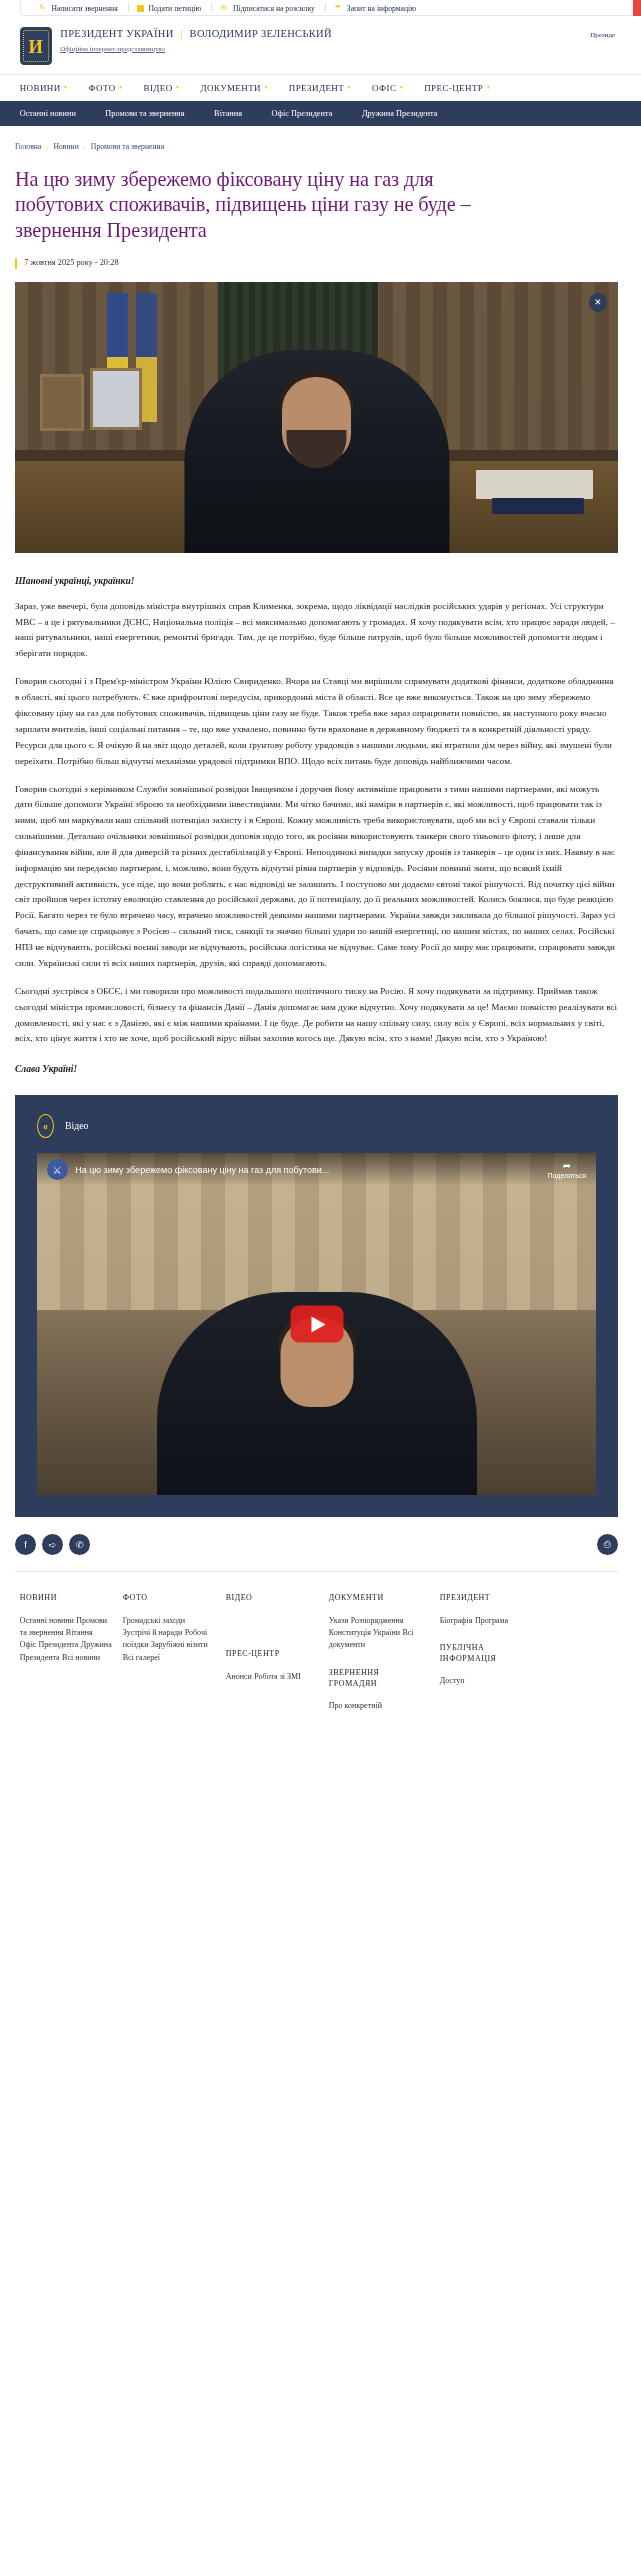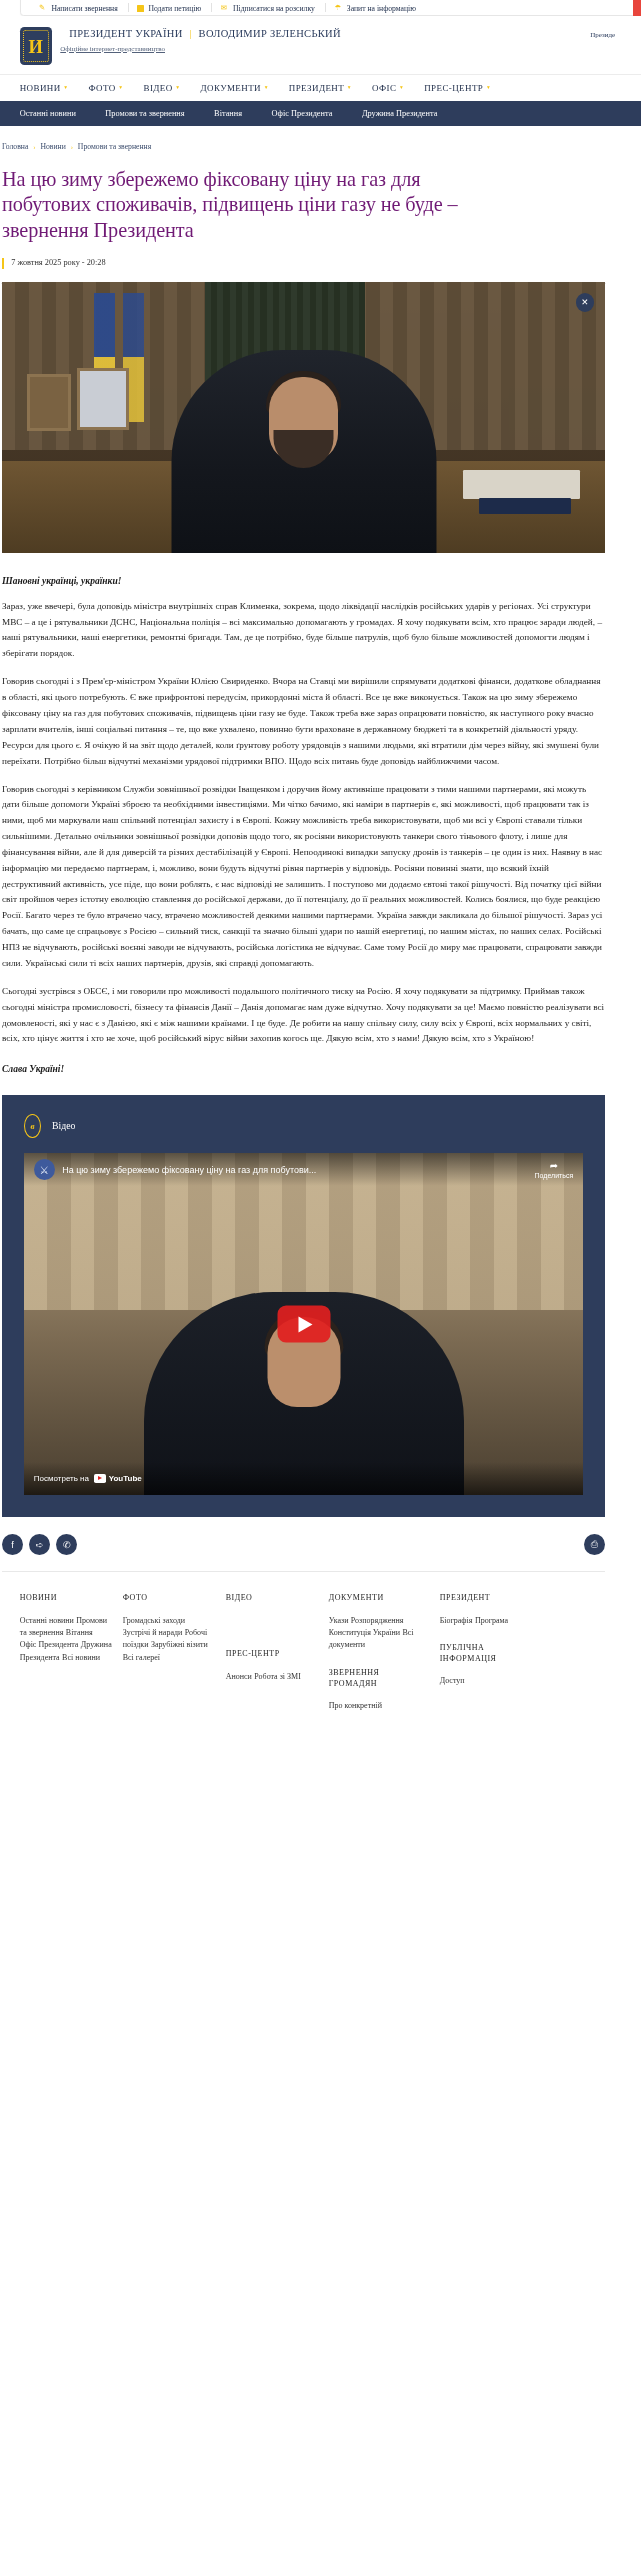--- a/index.html
+++ b/index.html
@@ -64,21 +64,21 @@
     position:absolute;inset:3.1px;
     border:1.2px dotted #f5c518;border-radius:2.5px;
   }
   .emblem .trident{
     position:absolute;left:50%;top:52%;transform:translate(-50%,-50%);
     color:#f5c518;font-size:18.5px;line-height:1;font-weight:700;
   }
   .brand-text{display:flex;flex-direction:column;justify-content:center;padding-top:1.2px;}
   .brand-title{
     font-size:10.5px;letter-spacing:0.3px;color:#2a3b5c;font-weight:400;
-    display:flex;align-items:center;gap:6.8px;white-space:nowrap;margin-left:9px;
+    display:flex;align-items:center;gap:6.8px;white-space:nowrap;
   }
   .brand-sep{color:#f5c518;font-weight:300;}
   .brand-sub{font-size:7px;color:#53617a;margin-top:5.5px;text-decoration:underline;}
   .brand-right{
     position:absolute;right:14.8px;top:14.8px;font-size:7px;color:#2a3b5c;white-space:nowrap;
     overflow:hidden;width:37px;
   }
 
   
   .mainnav-wrap{border-top:0.6px solid #ececec;}
@@ -99,21 +99,21 @@
   .subnav{
     background:#2e3d5c;
     display:flex;align-items:center;
     padding:8px 19.7px;
     gap:29.5px;
     white-space:nowrap;overflow:hidden;
   }
   .sn-item{color:#fff;font-size:8.3px;}
 
   
-  .container{padding:0 2px;max-width:642px;}
+  .container{padding:0 15px;max-width:642px;}
   .breadcrumb{
     display:flex;align-items:center;gap:4.9px;
     font-size:7.7px;color:#3a4b6b;
     padding:16px 0 0 0;
   }
   .bc-sep{color:#f5c518;font-size:6.8px;}
   h1.article-title{
     font-size:20.3px;line-height:1.26;font-weight:400;color:#701a75;
     margin:16px 0 0 0;max-width:511px;letter-spacing:-0.1px;
   }
@@ -447,29 +447,20 @@
         <div class="yt-avatar">⚔</div>
         <div class="yt-title">На цю зиму збережемо фіксовану ціну на газ для побутови...</div>
         <div class="yt-share">
           <span class="share-arrow">➦</span>
           <span>Поделиться</span>
         </div>
       </div>
 
       <div class="yt-play"></div>
 
-      <div class="yt-bottom">
-        <div class="yt-watch">
-          <span>Посмотреть на</span>
-          <span class="yt-logo">
-            <span class="yt-logo-box"></span>
-            <span class="yt-logo-text">YouTube</span>
-          </span>
-        </div>
-      </div>
     </div>
   </div>
 
   <div class="sharerow">
     <div class="sbtn">
       <span>f</span>
     </div>
     <div class="sbtn">
       <span>➪</span>
     </div>

